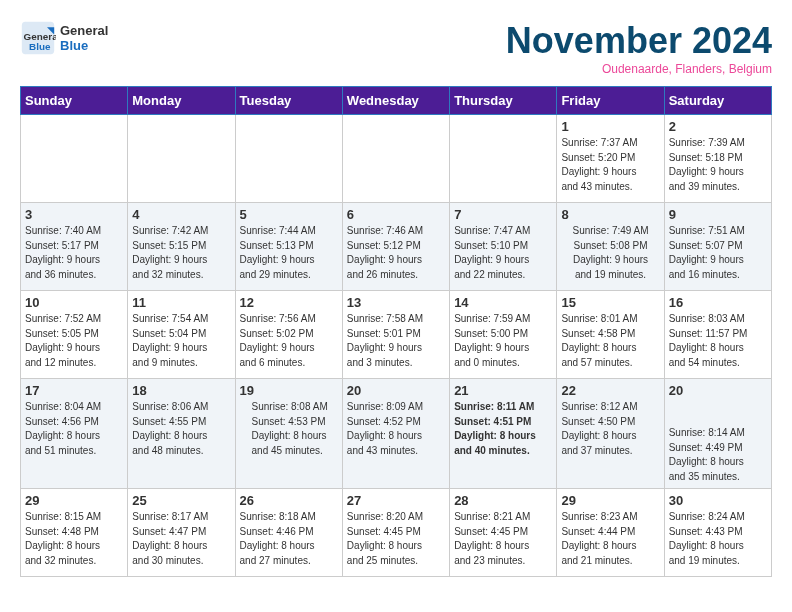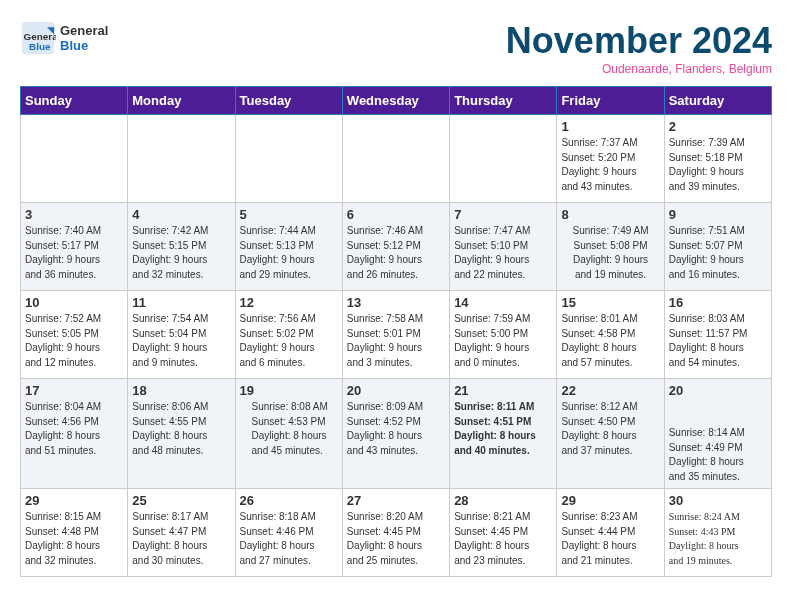--- a/index.html
+++ b/index.html
@@ -321,20 +321,20 @@
         </td>
         <td>
           <div class="day-num">29</div>
           <div class="day-info" style="white-space: pre-line;">Sunrise: 8:23 AM
 Sunset: 4:44 PM
 Daylight: 8 hours
 and 21 minutes.</div>
         </td>
         <td>
           <div class="day-num">30</div>
-          <div class="day-info" style="white-space: pre-line; font-family: Liberation Serif, serif;">Sunrise: 8:24 AM
+          <div class="day-info" style="white-space: pre-line;">Sunrise: 8:24 AM
 Sunset: 4:43 PM
 Daylight: 8 hours
 and 19 minutes.</div>
         </td>
       </tr>
     </tbody>
 </table>
 
 </body></html>

